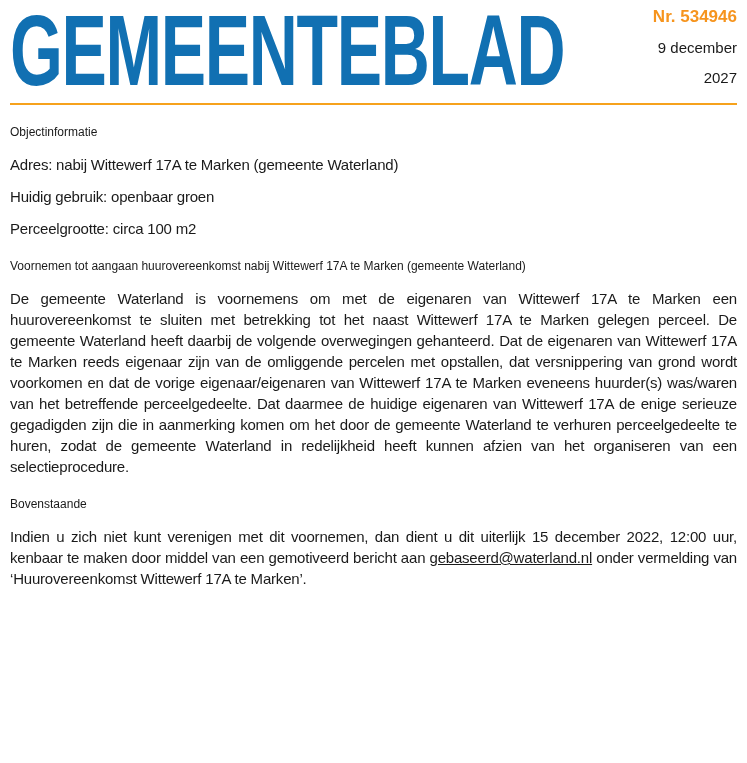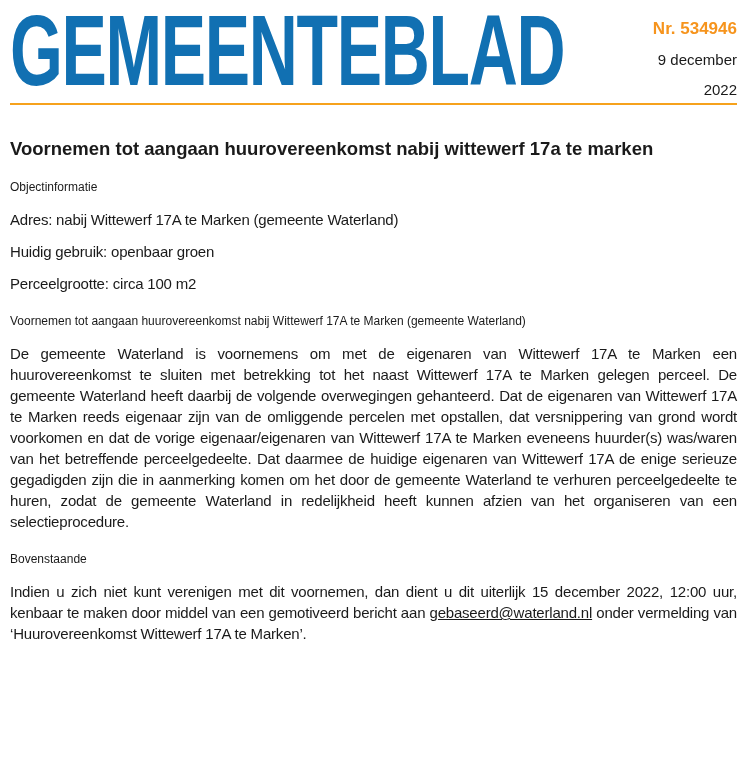--- a/index.html
+++ b/index.html
@@ -41,21 +41,21 @@
     color: #1170b2;
     font-weight: bold;
     font-size: 16.5px;
     margin-top: 7px;
     transform: scaleX(0.85);
     transform-origin: left top;
     white-space: nowrap;
   }
   .issue-block {
     position: absolute;
-    top: 12px;
+    top: 0;
     right: 0;
     text-align: right;
     z-index: 2;
     background: #ffffff;
     padding-left: 6px;
   }
   .issue-number {
     color: #f6941d;
     font-weight: bold;
     font-size: 17px;
@@ -105,33 +105,32 @@
 </style>
 </head>
 <body>
 
 <div class="page">
 
   <header class="masthead">
     <div class="issue-block">
       <div class="issue-number">Nr. 534946</div>
       <div class="issue-date-1">9 december</div>
-      <div class="issue-date-2">2022</div>
+      <div class="issue-date-2">2027</div>
     </div>
 
     <div>
       <span class="masthead-title">GEMEENTEBLAD</span>
     </div>
   </header>
 
   <div class="masthead-rule"></div>
 
   <main>
 
-    <h1 class="article-title">Voornemen tot aangaan huurovereenkomst nabij wittewerf 17a te marken</h1>
 
     <h2 class="subhead">Objectinformatie</h2>
 
     <p class="body-text no-justify">Adres: nabij Wittewerf 17A te Marken (gemeente Waterland)</p>
 
     <p class="body-text no-justify">Huidig gebruik: openbaar groen</p>
 
 
     <p class="body-text no-justify">Perceelgrootte: circa 100 m2</p>
 

